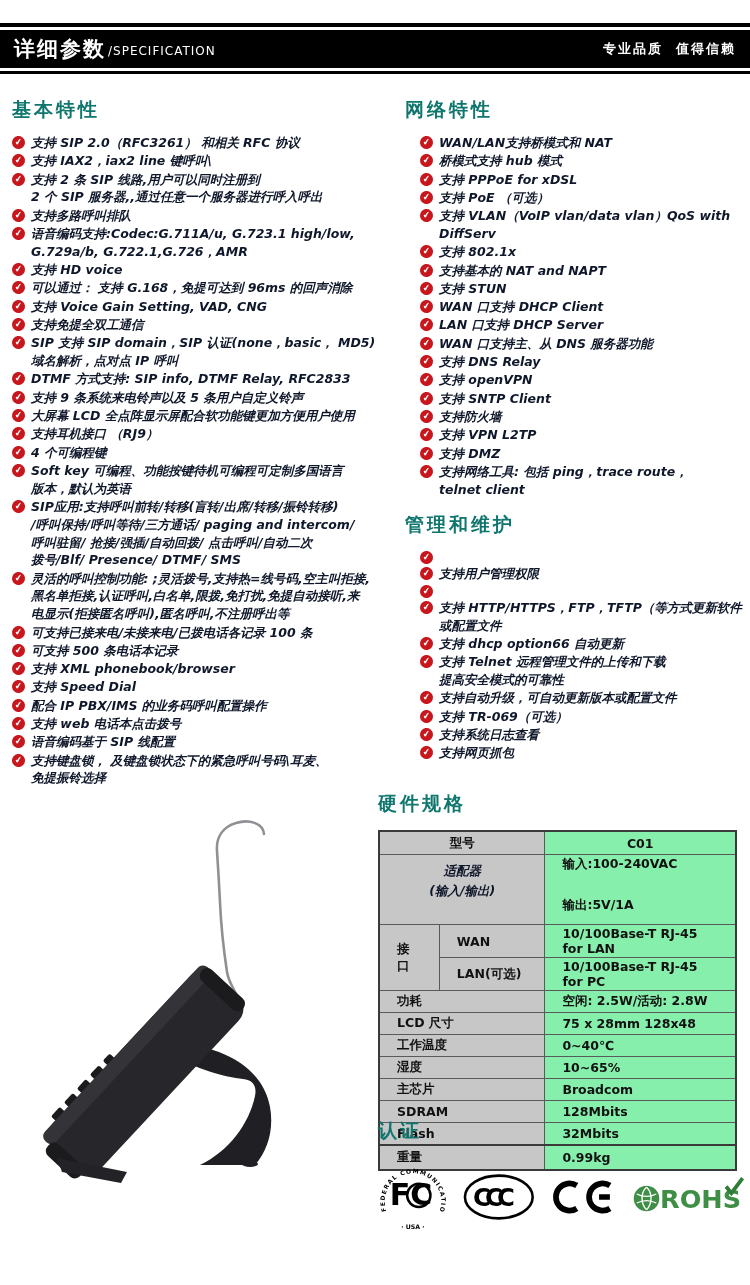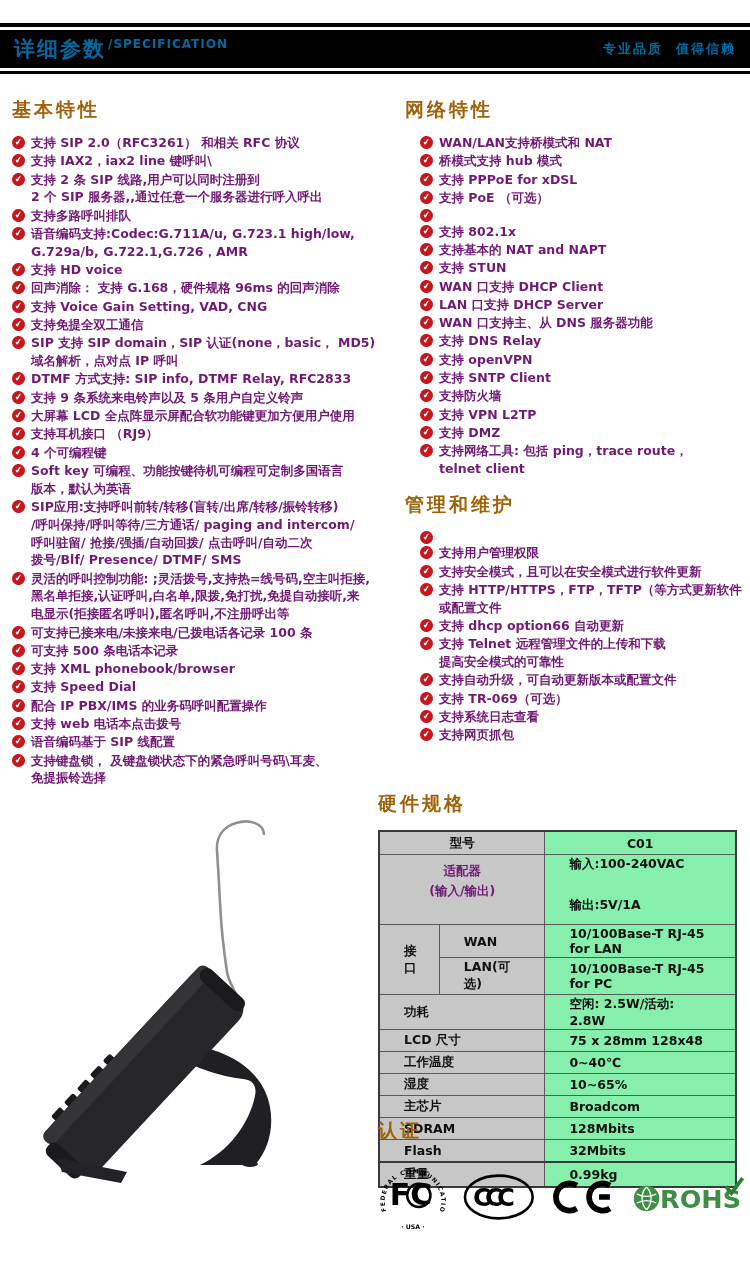--- a/index.html
+++ b/index.html
@@ -2,44 +2,44 @@
 <html><head>
 <meta charset="utf-8">
 <style>
   html,body{margin:0;padding:0;background:#fff;}
   .page{position:relative;width:750px;height:1285px;background:#fff;outline:1px solid #e2e2e2;
         font-family:"DejaVu Sans",sans-serif;color:#111;overflow:hidden;}
   
   .rule{position:absolute;left:0;right:0;background:#000;}
   .rule-top{top:23px;height:4px;}
   .rule-bottom{top:71px;height:3px;}
-  .bar{position:absolute;top:30px;left:0;right:0;height:38px;background:#000;color:#0369a1;
+  .bar{position:absolute;top:30px;left:0;right:0;height:38px;background:#000;color:#ffffff;
        display:flex;align-items:center;justify-content:space-between;padding:0 14px;box-sizing:border-box;}
   .bar-title{display:flex;align-items:flex-end;gap:2px;}
   .t-cn{font-size:21px;font-weight:bold;letter-spacing:2px;line-height:1;}
-  .t-en{font-size:12px;font-weight:bold;letter-spacing:1px;line-height:1;margin-bottom:10px;}
+  .t-en{font-size:12px;font-weight:normal;letter-spacing:1px;line-height:1;margin-bottom:3px;}
   .bar-slogan{font-size:13px;font-weight:bold;letter-spacing:2px;white-space:pre;}
   
   .col{position:absolute;}
   .col-left{left:12px;top:97px;width:385px;}
   .col-right{left:405px;top:97px;width:340px;}
-  .sec-title{margin:0;font-size:19px;font-weight:bold;color:#a16207;letter-spacing:3px;}
+  .sec-title{margin:0;font-size:19px;font-weight:bold;color:#0f766e;letter-spacing:3px;}
   .list{margin-top:11px;}
   .list.indent{padding-left:15px;}
   .gap-top{margin-top:14px;}
   .item{display:flex;gap:6px;align-items:flex-start;margin:0 0 0.5px 0;}
   .chk{flex:none;width:13px;height:13px;margin-top:2px;border-radius:50%;background:#c8161d;color:#fff;
        font-size:9px;line-height:13px;text-align:center;font-weight:bold;transform:rotate(-10deg);}
-  .txt{font-size:12.5px;font-weight:bold;line-height:17.8px;white-space:pre-line;color:#701a75;}
+  .txt{font-size:12.5px;font-weight:bold;line-height:17.8px;white-space:pre-line;color:#0f172a;font-style:italic;}
   
   .hw{position:absolute;left:378px;top:791px;width:362px;}
   .hw .sec-title{letter-spacing:3px;}
   table.spec{border-collapse:collapse;margin-top:13px;width:359px;table-layout:fixed;
              border:2px solid #3a3a3a;font-size:12.5px;font-weight:bold;}
-  table.spec td{border:1px solid #5a5a5a;padding:1px 24px;overflow:hidden;}
+  table.spec td{border:1px solid #5a5a5a;padding:1px 17px;overflow:hidden;}
   td.lab{background:#c7c7c7;}
   td.val{background:#86efac;}
   td.c{text-align:center;}
   .r-model td{height:20px;}
   .r-adapter td{height:62px;vertical-align:top;}
   .r-adapter td.lab{vertical-align:top;padding-top:6px;line-height:20px;}
   .adapter-out{margin-top:24px;}
   tr.iface td{height:19px;}
   tbody.gen td{height:19px;}
   tbody.gen tr:last-child td{height:21px;border-top:2px solid #3a3a3a;}
@@ -95,21 +95,21 @@
 G.729a/b, G.722.1,G.726，AMR</span>
         </div>
 
         <div class="item">
           <span class="chk">✔</span>
           <span class="txt">支持 HD voice</span>
         </div>
 
         <div class="item">
           <span class="chk">✔</span>
-          <span class="txt">回声消除： 支持 G.168，硬件规格 96ms 的回声消除</span>
+          <span class="txt">可以通过： 支持 G.168，免提可达到 96ms 的回声消除</span>
         </div>
 
         <div class="item">
           <span class="chk">✔</span>
           <span class="txt">支持 Voice Gain Setting, VAD, CNG</span>
         </div>
 
         <div class="item">
           <span class="chk">✔</span>
           <span class="txt">支持免提全双工通信</span>
@@ -229,20 +229,22 @@
           <span class="txt">支持 PPPoE for xDSL</span>
         </div>
 
         <div class="item">
           <span class="chk">✔</span>
           <span class="txt">支持 PoE  （可选）</span>
         </div>
 
         <div class="item">
           <span class="chk">✔</span>
+          <span class="txt">支持 VLAN（VoIP vlan/data vlan）QoS with
+DiffServ</span>
         </div>
 
         <div class="item">
           <span class="chk">✔</span>
           <span class="txt">支持 802.1x</span>
         </div>
 
         <div class="item">
           <span class="chk">✔</span>
           <span class="txt">支持基本的  NAT and NAPT</span>
@@ -311,21 +313,20 @@
           <span class="chk">✔</span>
         </div>
 
         <div class="item">
           <span class="chk">✔</span>
           <span class="txt">支持用户管理权限</span>
         </div>
 
         <div class="item">
           <span class="chk">✔</span>
-          <span class="txt">支持安全模式，且可以在安全模式进行软件更新</span>
         </div>
 
         <div class="item">
           <span class="chk">✔</span>
           <span class="txt">支持 HTTP/HTTPS，FTP，TFTP（等方式更新软件
 或配置文件</span>
         </div>
 
         <div class="item">
           <span class="chk">✔</span>

